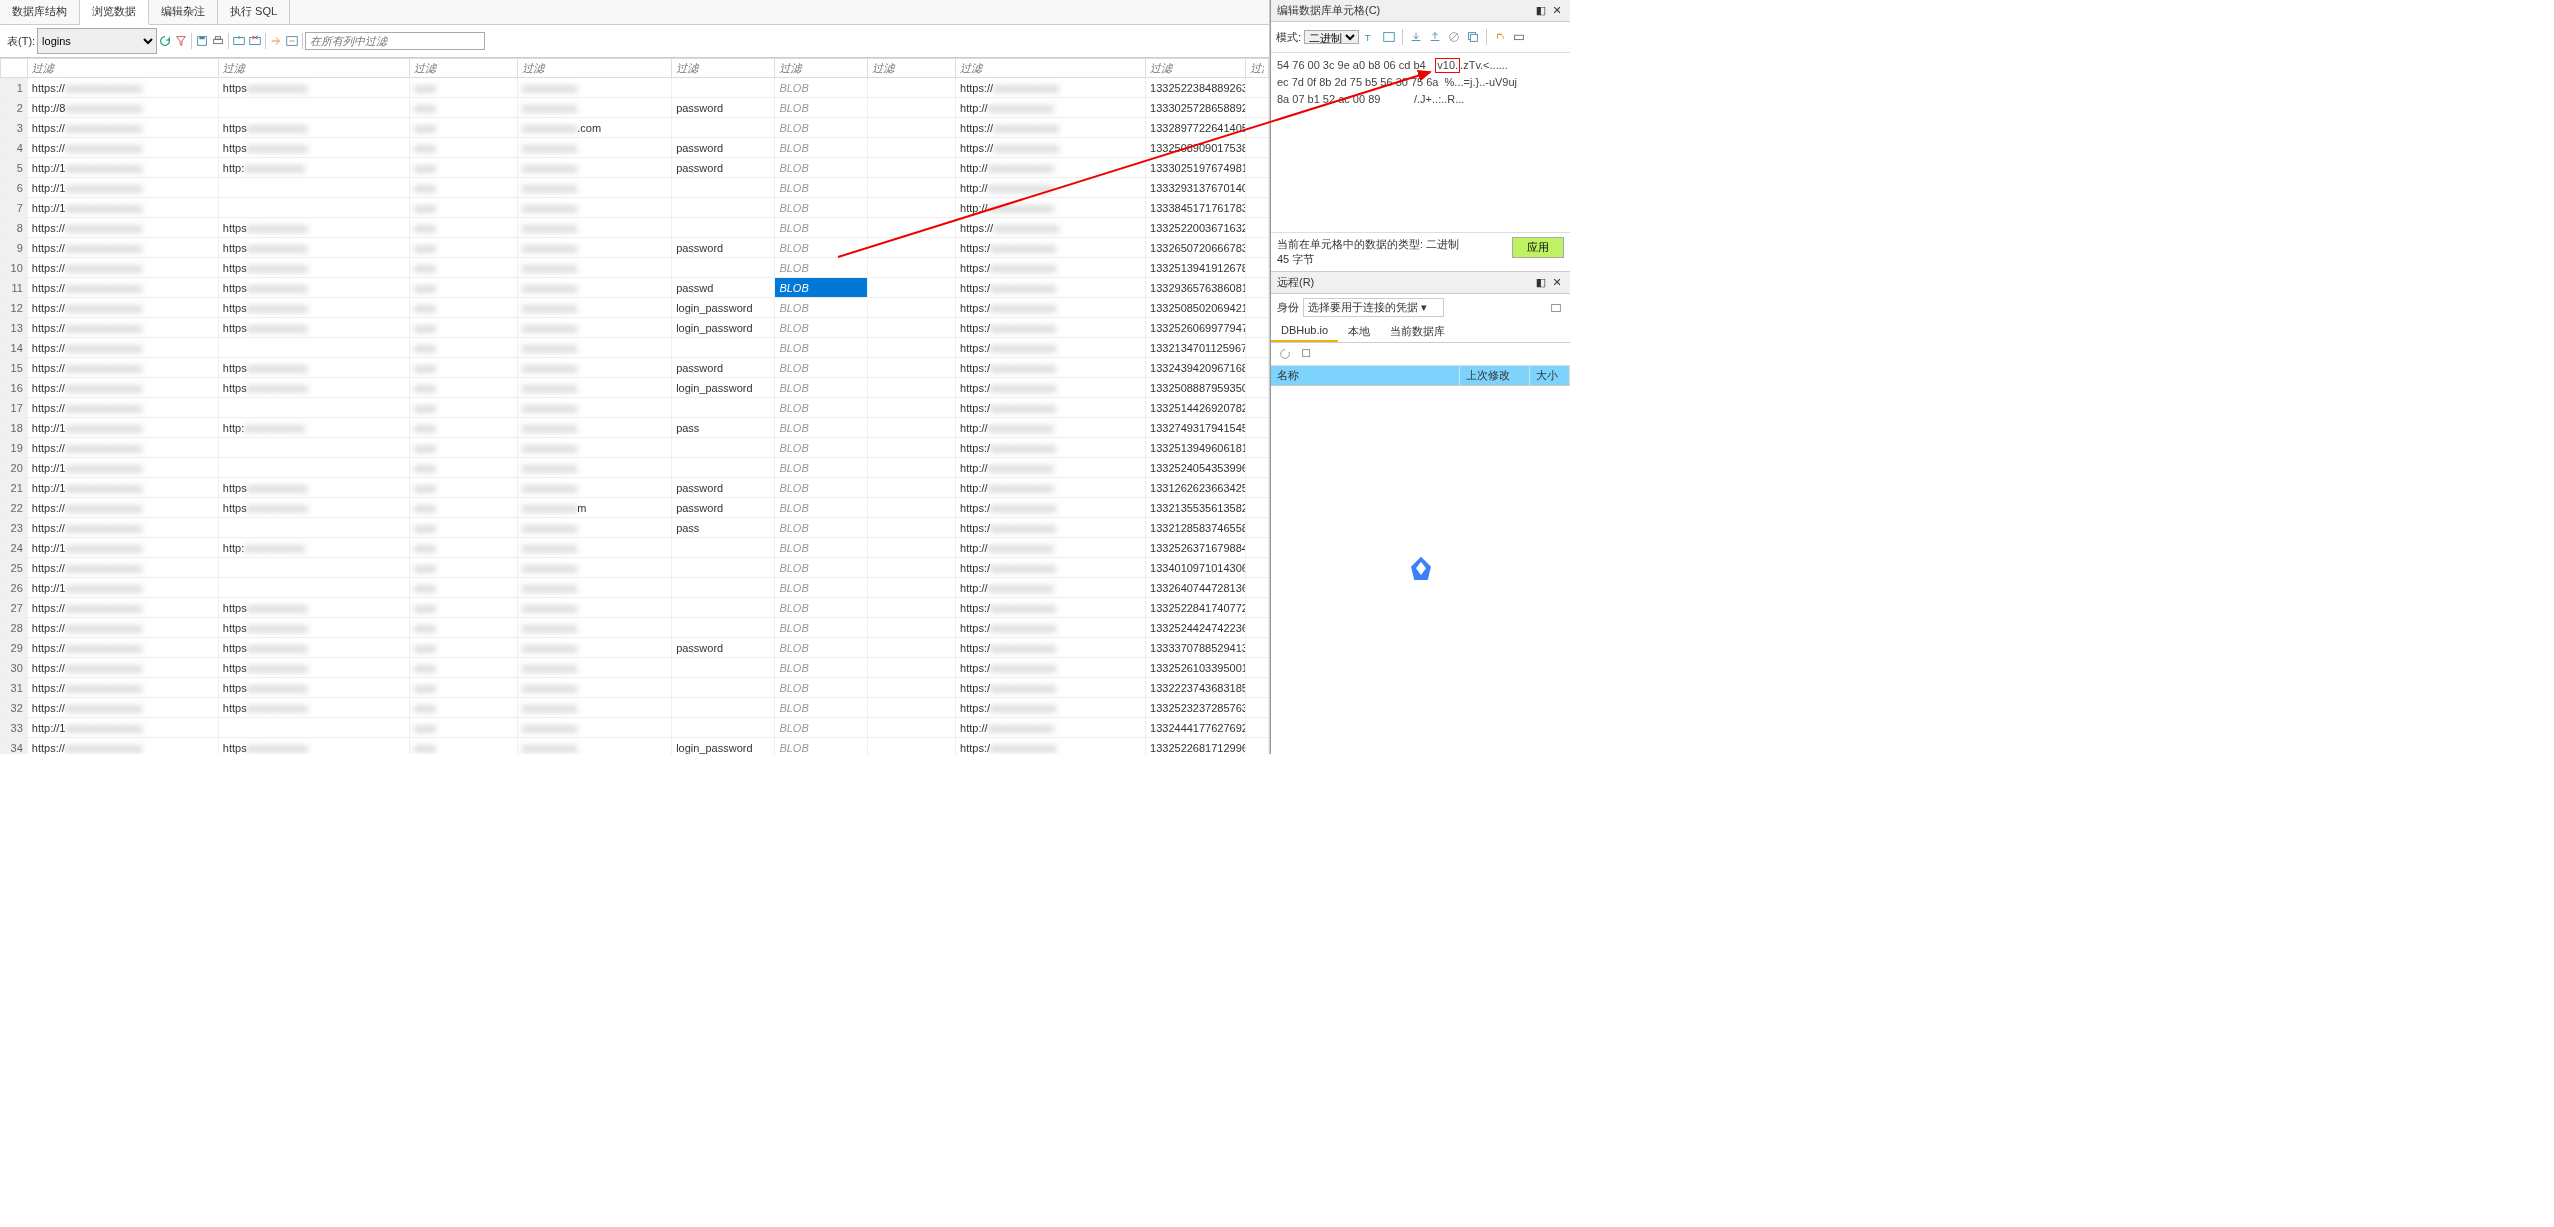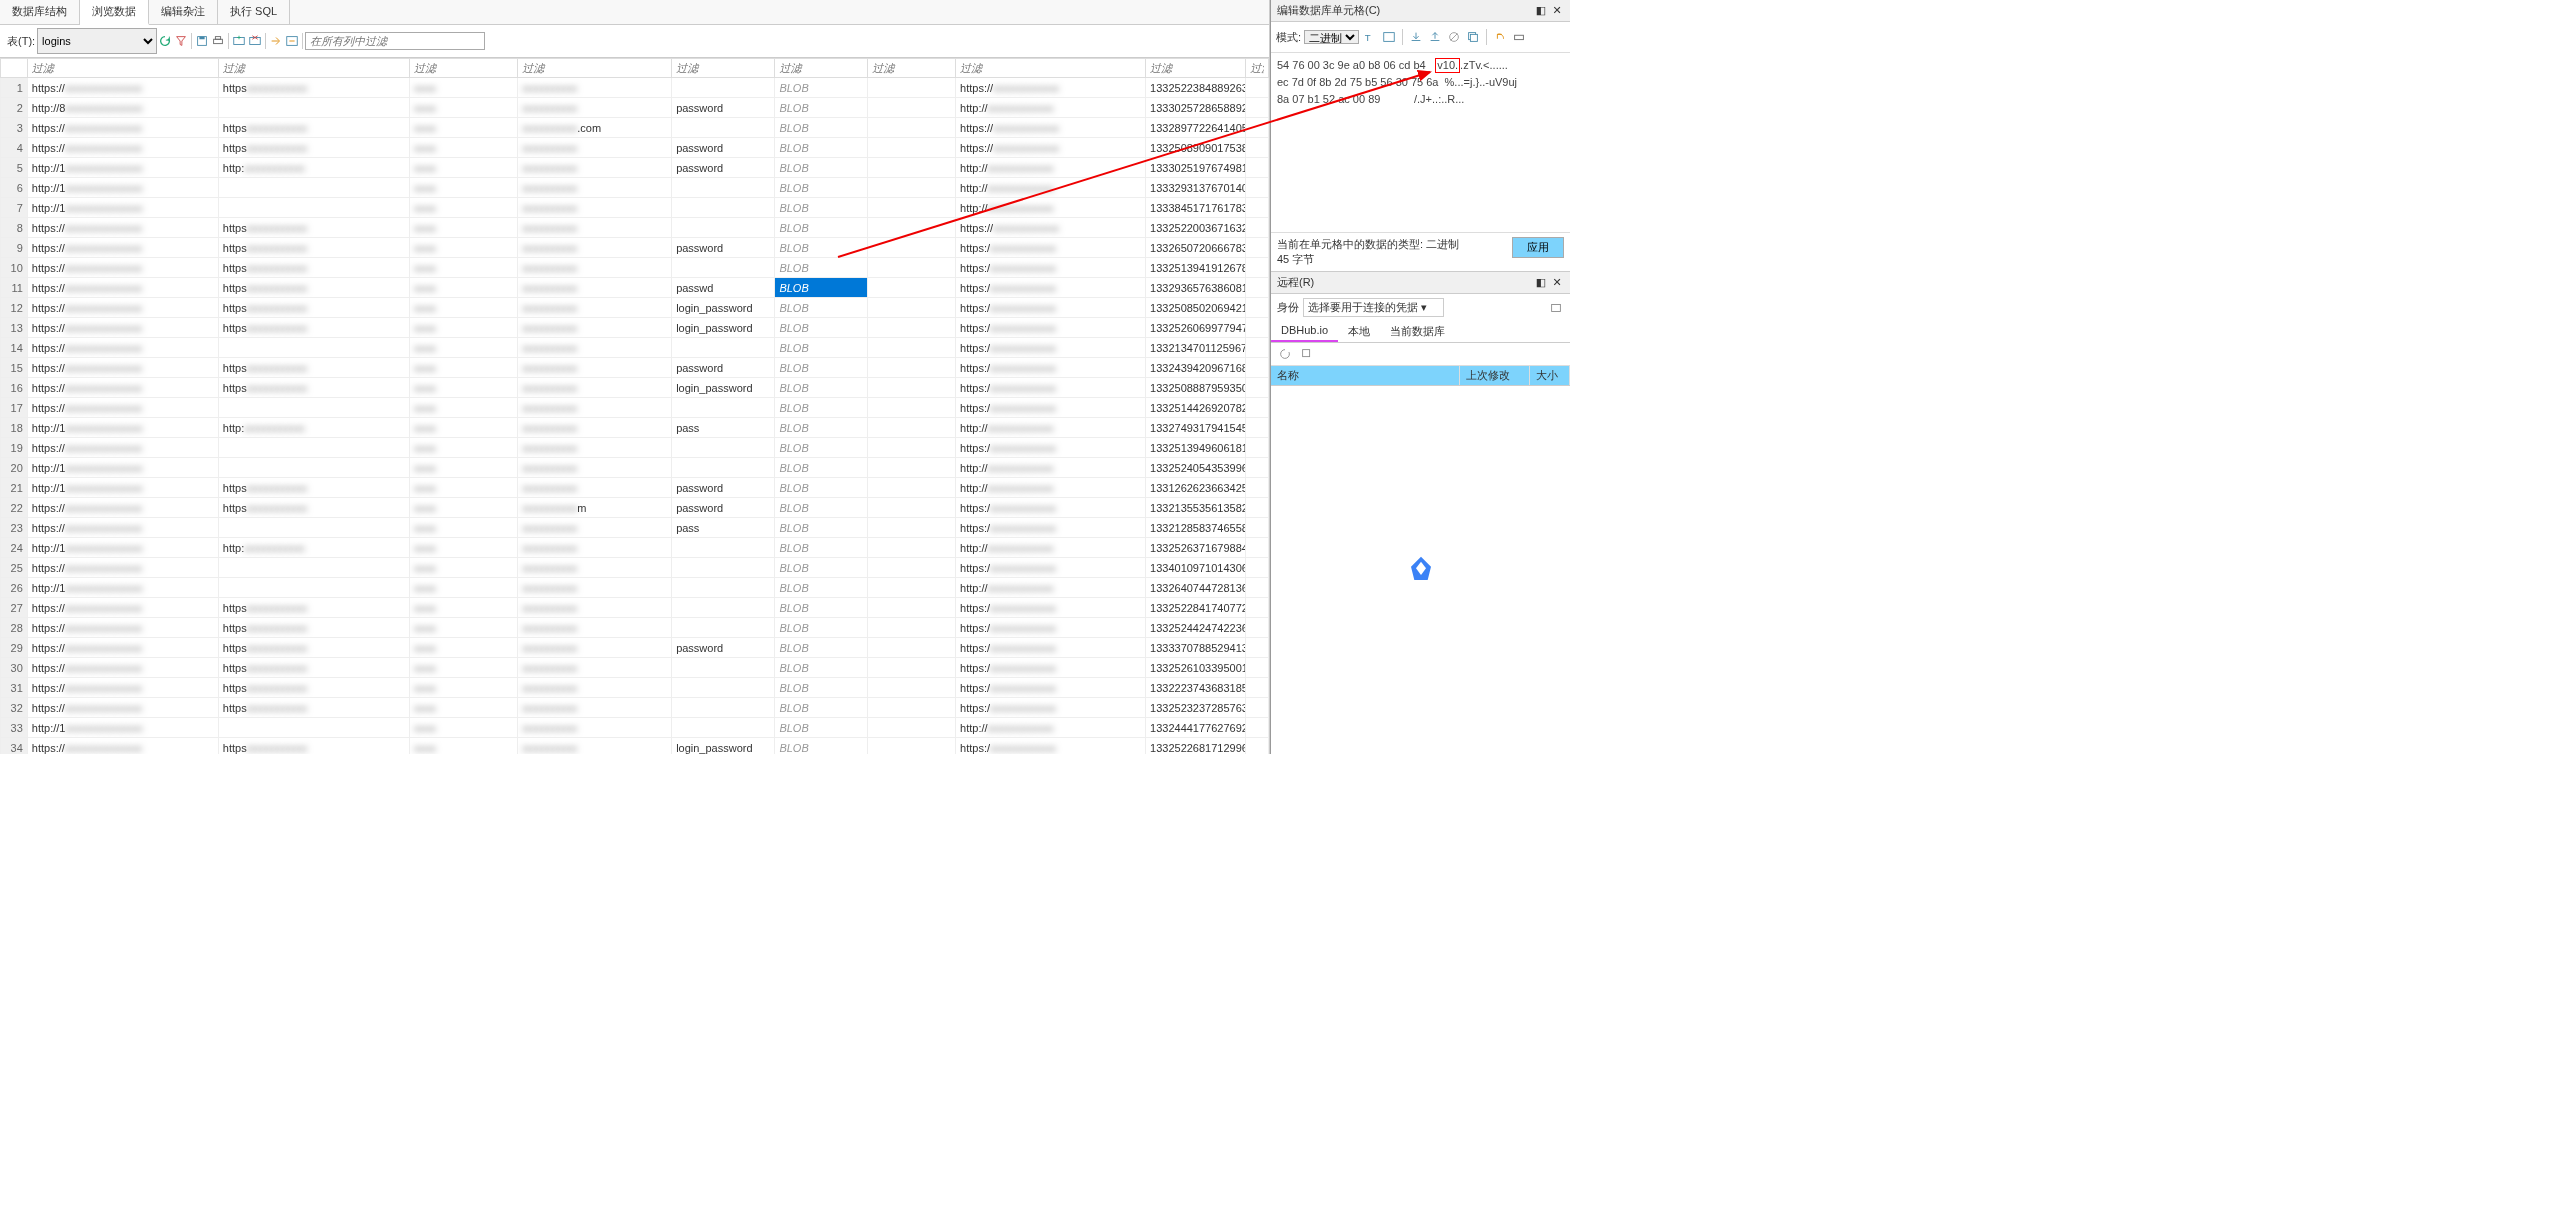--- a/index.html
+++ b/index.html
@@ -29,27 +29,27 @@
 .right-pane { width: 300px; display: flex; flex-direction: column; border-left: 1px solid #999; }
 .panel-title { background: #f0f0f0; border-bottom: 1px solid #ccc; padding: 3px 6px; display: flex; align-items: center; }
 .panel-title .sp { flex: 1; }
 .panel-title .pbtn { width: 14px; height: 14px; cursor: pointer; margin-left: 2px; display: inline-flex; align-items: center; justify-content: center; }
 .cell-editor-toolbar { display: flex; align-items: center; gap: 3px; padding: 7px 5px; border-bottom: 1px solid #ddd; flex-wrap: wrap; }
 .mode-select { height: 14px; border: 1px solid #aaa; font-size: 11px; }
 .hex-view { flex: 0 0 auto; height: 180px; padding: 4px 6px; font-family: "Consolas", monospace; font-size: 11px; line-height: 16px; color: #444; overflow: auto; border-bottom: 1px solid #ddd; white-space: pre; position: relative; }
 .hex-highlight { border: 1.5px solid red; padding: 0 1px; display: inline-block; line-height: 13px; }
 .cell-info { padding: 4px 6px; display: flex; align-items: flex-start; gap: 8px; border-bottom: 1px solid #ccc; }
 .cell-info-text { flex: 1; line-height: 15px; }
-.apply-btn { border: 1px solid #aaa; background: #7dd3fc; padding: 2px 14px; cursor: pointer; }
+.apply-btn { border: 1px solid #aaa; background: #bef264; padding: 2px 14px; cursor: pointer; }
 .remote-panel { flex: 1; display: flex; flex-direction: column; }
 .identity-row { padding: 4px 6px; display: flex; align-items: center; gap: 4px; }
 .identity-select { border: 1px solid #ccc; padding: 1px 16px 1px 4px; }
 .remote-tabs { display: flex; border-bottom: 1px solid #ccc; }
 .remote-tab { padding: 3px 10px; cursor: pointer; }
-.remote-tab.active { border-bottom: 2px solid #d946ef; }
+.remote-tab.active { border-bottom: 2px solid #eab308; }
 .remote-toolbar { padding: 3px 6px; border-bottom: 1px solid #ddd; display: flex; gap: 6px; }
 .remote-list-header { display: flex; border-bottom: 1px solid #ccc; background: #7dd3fc; }
 .remote-list-header > div { padding: 2px 6px; border-right: 1px solid #ddd; }
 .remote-body { flex: 1; display: flex; align-items: center; justify-content: center; }
 .bird { width: 40px; height: 40px; }
 svg.arrow { position: absolute; pointer-events: none; z-index: 100; }
 .col-rownum { width: 26px; }
 .col-origin { width: 185px; }
 .col-action { width: 185px; }
 .col-uelem { width: 105px; }

